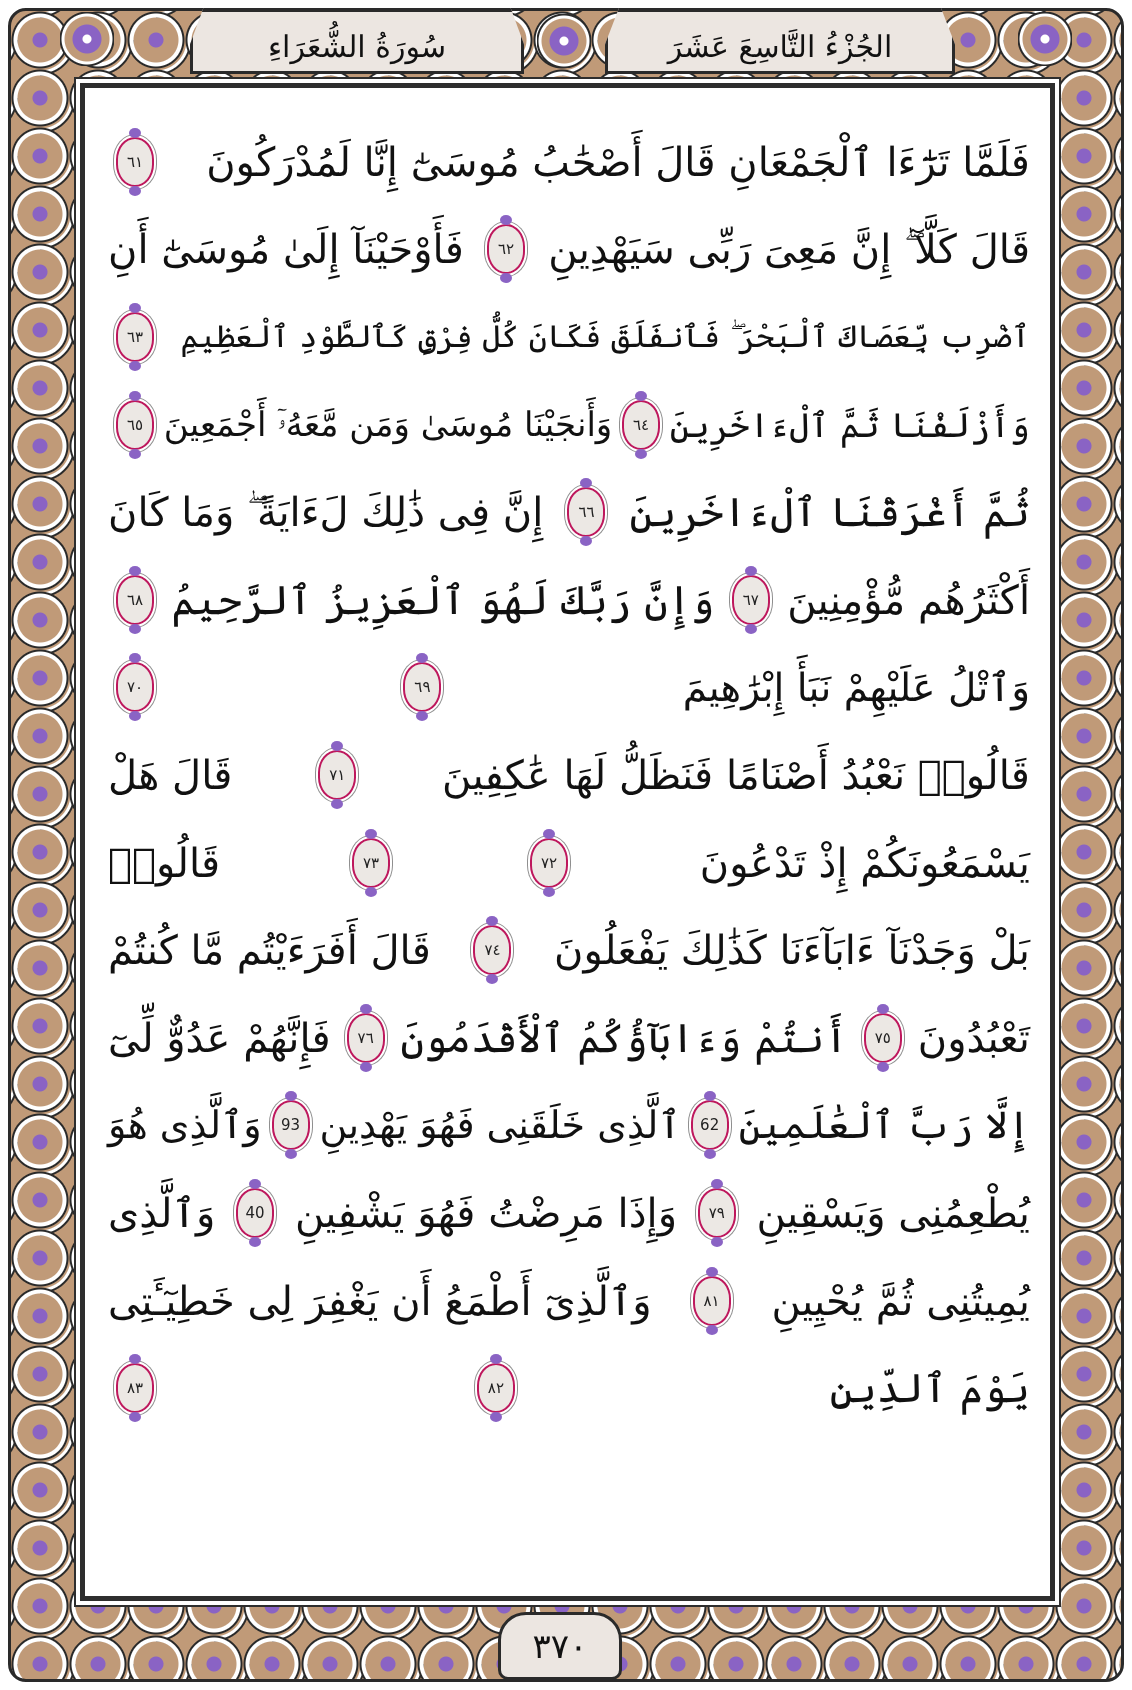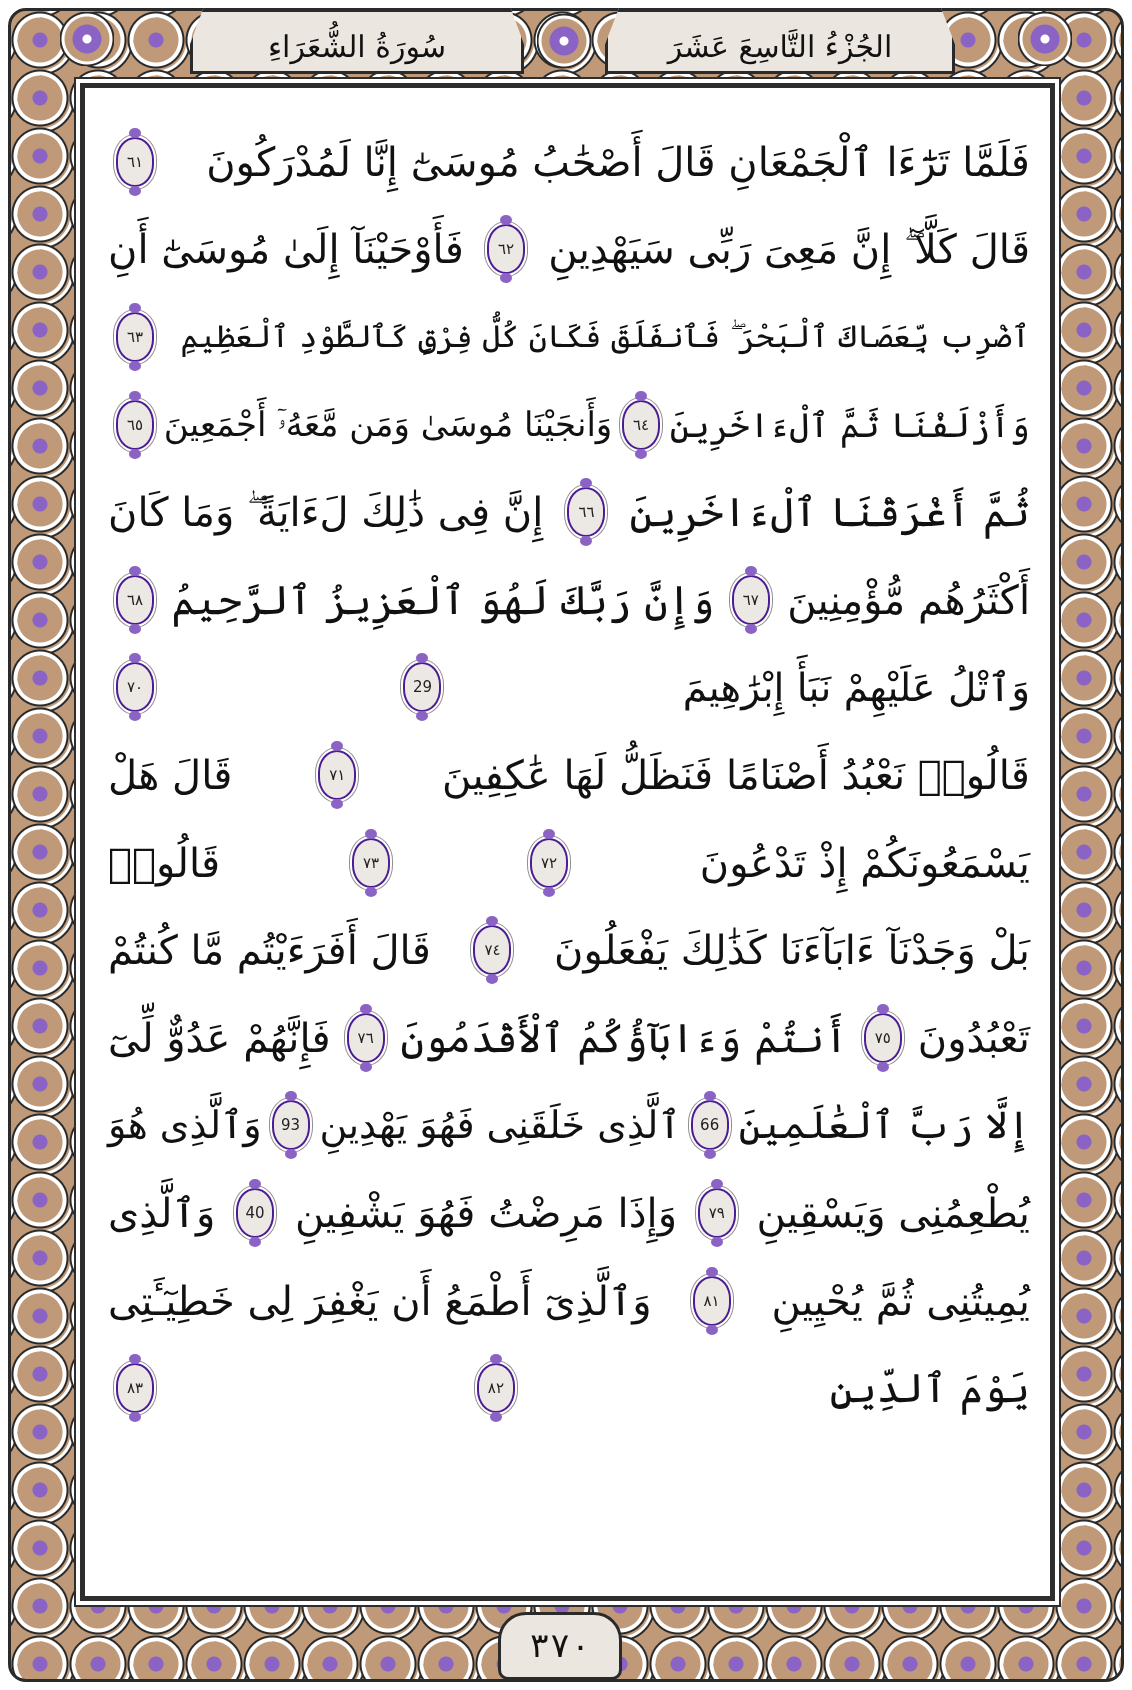--- a/index.html
+++ b/index.html
@@ -69,42 +69,42 @@
     }
     .seg { display: inline-block; }
 
     .verse-marker {
       display: inline-flex; align-items: center; justify-content: center;
       width: 34px; height: 46px; flex: 0 0 34px;
       margin: 0 8px;
       position: relative;
       border-radius: 50% / 45%;
       background: #ece8e4;
-      border: 2px solid #4c1d95;
+      border: 2px solid #be185d;
       box-shadow: 0 0 0 2px #ffffff, 0 0 0 3px #8f8f8f;
       font-family: "DejaVu Sans", sans-serif;
       font-size: 15px; color: #222222;
       direction: rtl;
     }
     .verse-marker::before, .verse-marker::after {
       content: ""; position: absolute; left: 50%; width: 12px; height: 10px;
       margin-left: -6px; background: #8a63c4; border-radius: 50%;
     }
     .verse-marker::before { top: -11px; }
     .verse-marker::after { bottom: -11px; }
 
     
     .page-number {
       position: absolute; left: 498px; top: 1612px; width: 124px; height: 68px;
       background: #ece6e1;
       border: 3px solid #2a2a2a;
       border-radius: 28px 28px 10px 10px;
       box-sizing: border-box;
       display: flex; align-items: center; justify-content: center;
-      font-family: Liberation Mono, monospace;
+      font-family: Liberation Serif, serif;
       font-size: 34px; color: #111111;
       direction: rtl;
     }
   </style>
 </head>
 <body>
 
 <div class="page">
   <div class="ornament"></div>
 
@@ -147,21 +147,21 @@
         <span class="seg">إِنَّ فِى ذَٰلِكَ لَءَايَةً ۖ وَمَا كَانَ</span>
       </div>
       <div class="line" style="font-size: 40px;">
         <span class="seg">أَكْثَرُهُم مُّؤْمِنِينَ</span>
         <span class="verse-marker">٦٧</span>
         <span class="seg">وَإِنَّ رَبَّكَ لَهُوَ ٱلْعَزِيزُ ٱلرَّحِيمُ</span>
         <span class="verse-marker">٦٨</span>
       </div>
       <div class="line" style="font-size: 39px;">
         <span class="seg">وَٱتْلُ عَلَيْهِمْ نَبَأَ إِبْرَٰهِيمَ</span>
-        <span class="verse-marker">29</span>
+        <span class="verse-marker">٦٩</span>
         <span class="verse-marker">٧٠</span>
       </div>
       <div class="line" style="font-size: 40px;">
         <span class="seg">قَالُوا۟ نَعْبُدُ أَصْنَامًا فَنَظَلُّ لَهَا عَٰكِفِينَ</span>
         <span class="verse-marker">٧١</span>
         <span class="seg">قَالَ هَلْ</span>
       </div>
       <div class="line" style="font-size: 40px;">
         <span class="seg">يَسْمَعُونَكُمْ إِذْ تَدْعُونَ</span>
         <span class="verse-marker">٧٢</span>
@@ -175,21 +175,21 @@
       </div>
       <div class="line" style="font-size: 40px;">
         <span class="seg">تَعْبُدُونَ</span>
         <span class="verse-marker">٧٥</span>
         <span class="seg">أَنتُمْ وَءَابَآؤُكُمُ ٱلْأَقْدَمُونَ</span>
         <span class="verse-marker">٧٦</span>
         <span class="seg">فَإِنَّهُمْ عَدُوٌّ لِّىٓ</span>
       </div>
       <div class="line" style="font-size: 38px;">
         <span class="seg">إِلَّا رَبَّ ٱلْعَٰلَمِينَ</span>
-        <span class="verse-marker">66</span>
+        <span class="verse-marker">62</span>
         <span class="seg">ٱلَّذِى خَلَقَنِى فَهُوَ يَهْدِينِ</span>
         <span class="verse-marker">93</span>
         <span class="seg">وَٱلَّذِى هُوَ</span>
       </div>
       <div class="line" style="font-size: 40px;">
         <span class="seg">يُطْعِمُنِى وَيَسْقِينِ</span>
         <span class="verse-marker">٧٩</span>
         <span class="seg">وَإِذَا مَرِضْتُ فَهُوَ يَشْفِينِ</span>
         <span class="verse-marker">40</span>
         <span class="seg">وَٱلَّذِى</span>

